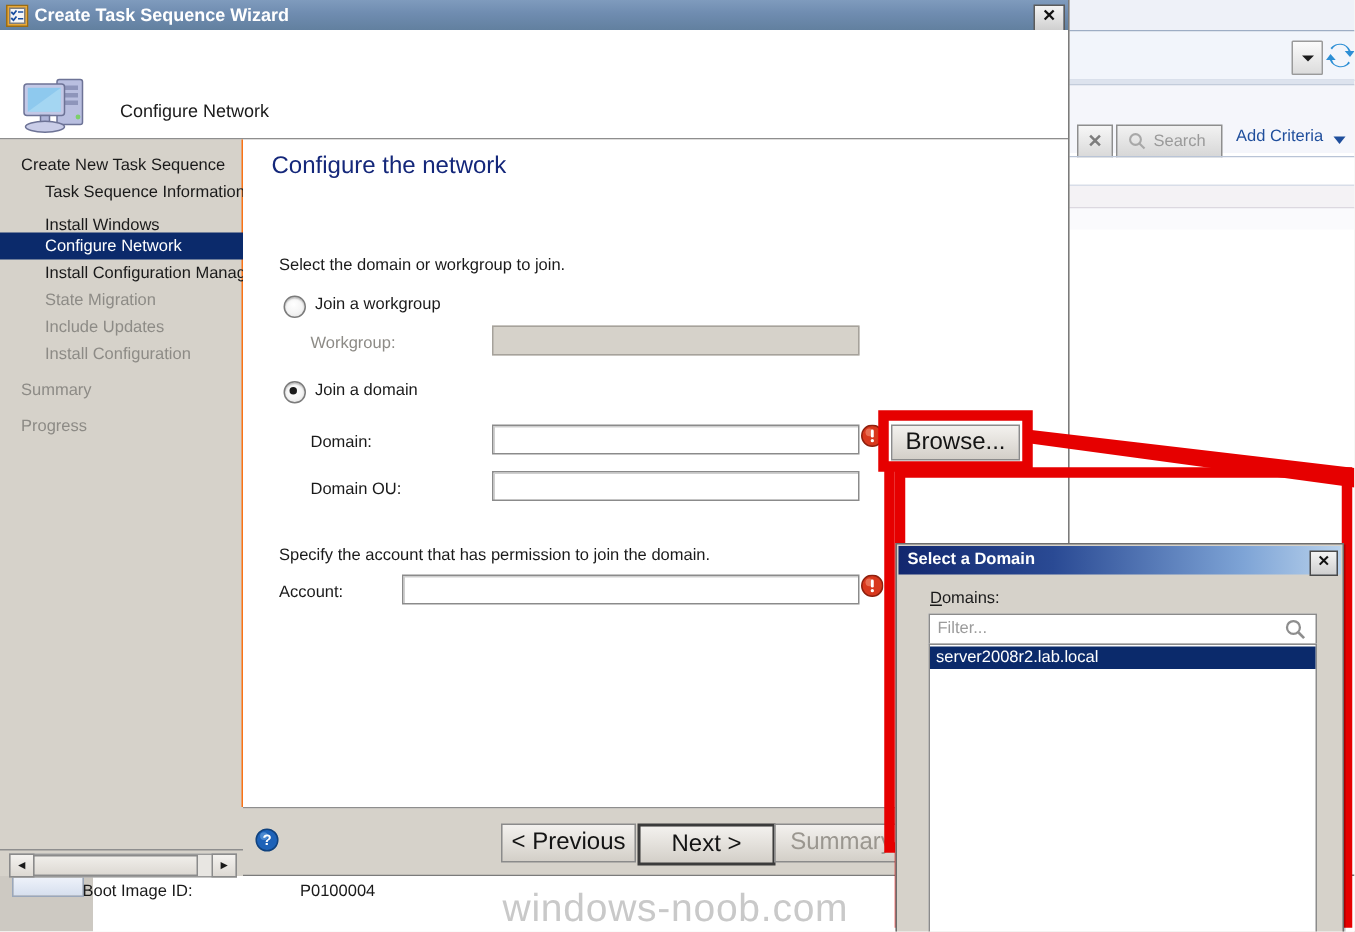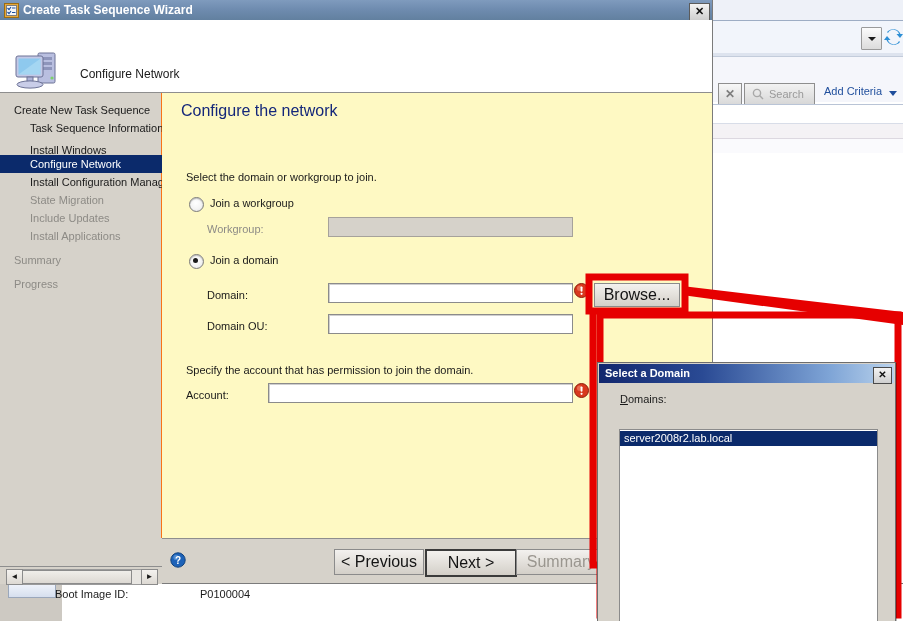--- a/index.html
+++ b/index.html
@@ -61,21 +61,21 @@
 
   
   .wiz-nav { position:absolute; left:0px; top:93px; width:161px; height:445px; background:#d6d2ca; border-right:1px solid #f97316; }
   .nav-item { position:absolute; left:0px; width:161px; height:18px; font-size:11px; line-height:18px; color:#1a1a1a; white-space:nowrap; }
   .nav-item.lvl0 { padding-left:14px; }
   .nav-item.lvl1 { padding-left:30px; }
   .nav-item.disabled { color:#8d8b86; }
   .nav-item.selected { background:#0b2a6b; color:#ffffff; }
 
   
-  .wiz-content { position:absolute; left:162px; top:93px; width:550px; height:445px; background:#fef9c3; border-bottom:1px solid #8e8e8e; }
+  .wiz-content { position:absolute; left:162px; top:93px; width:550px; height:445px; background:#ffffff; border-bottom:1px solid #8e8e8e; }
   .content-title { position:absolute; left:19px; top:9px; font-size:16px; color:#14277a; }
   .lbl { position:absolute; font-size:11px; color:#1a1a1a; }
   .lbl.dim { color:#8d8b86; }
 
   .radio { position:absolute; width:13px; height:13px; border-radius:50%;
       background:radial-gradient(circle at 45% 38%, #ffffff 0%, #f4f4f4 55%, #dfdfdf 100%);
       border:1px solid #7b7b7b; box-shadow: inset 0 1px 1px rgba(120,120,120,0.45); }
   .radio .dot { position:absolute; left:3px; top:3px; width:5px; height:5px; border-radius:50%; background:#1a1a1a; }
 
   .tbox { position:absolute; height:18px; background:#ffffff; border:1px solid #8b8b8b;
@@ -167,20 +167,21 @@
     <div class="cons-left-gray"></div>
     <div class="cons-collapse">
       <span class="ch">◀</span>
     </div>
 
     <div class="cons-bottom"></div>
     <div class="cons-bottom-left"></div>
     <div class="cons-bottom-tab"></div>
     <div class="boot-label">Boot Image ID:</div>
     <div class="boot-value">P0100004</div>
+    <div class="watermark">windows-noob.com</div>
   </div>
 
   <div class="wizard">
 
     <div class="wiz-titlebar">
       <span class="wiz-title-icon">
         <svg width="15" height="15" viewBox="0 0 15 15">
           <rect x="0.5" y="0.5" width="14" height="14" fill="#e8a93a" stroke="#9a6c14"></rect>
           <rect x="2.5" y="2.5" width="10" height="10" fill="#f6f6f6" stroke="#7d7d7d"></rect>
           <path d="M3.5,5 L5,6.5 L7,4" stroke="#1a4fa0" stroke-width="1.2" fill="none"></path>
@@ -214,21 +215,21 @@
     </div>
 
     <div class="wiz-nav">
       <div class="nav-item lvl0" style="top:8px;">Create New Task Sequence</div>
       <div class="nav-item lvl1" style="top:26px;">Task Sequence Information</div>
       <div class="nav-item lvl1" style="top:48px;">Install Windows</div>
       <div class="nav-item lvl1 selected" style="top:62px;">Configure Network</div>
       <div class="nav-item lvl1" style="top:80px;">Install Configuration Manag</div>
       <div class="nav-item lvl1 disabled" style="top:98px;">State Migration</div>
       <div class="nav-item lvl1 disabled" style="top:116px;">Include Updates</div>
-      <div class="nav-item lvl1 disabled" style="top:134px;">Install Applications</div>
+      <div class="nav-item lvl1 disabled" style="top:134px;">Install Configuration</div>
       <div class="nav-item lvl0 disabled" style="top:158px;">Summary</div>
       <div class="nav-item lvl0 disabled" style="top:182px;">Progress</div>
     </div>
 
     <div class="wiz-content">
       <div class="content-title">Configure the network</div>
 
       <div class="lbl" style="left:24px; top:78px;">Select the domain or workgroup to join.</div>
 
       <div class="radio" style="left:27px; top:104px;"></div>
@@ -321,20 +322,29 @@
   <div class="dlg">
     <div class="dlg-title">
       <span class="dlg-title-text">Select a Domain</span>
       <div class="dlg-close">
         <span class="g">✕</span>
       </div>
     </div>
 
     <div class="dlg-lbl"><u>D</u><span>omains:</span></div>
 
+    <div class="dlg-filter">
+      <span class="ph">Filter...</span>
+      <span class="mag">
+        <svg width="15" height="15" viewBox="0 0 15 15">
+            <circle cx="6.3" cy="6.3" r="4.3" fill="none" stroke="#8e8e8e" stroke-width="1.5"></circle>
+            <line x1="9.5" y1="9.5" x2="13.4" y2="13.4" stroke="#8e8e8e" stroke-width="1.8"></line>
+          </svg>
+      </span>
+    </div>
 
     <div class="dlg-list">
       <div class="dlg-list-item selected" style="top:1px;">server2008r2.lab.local</div>
     </div>
 
     <div class="btn default dlg-ok">
       <span class="t">OK</span>
     </div>
     <div class="btn dlg-cancel">
       <span class="t">Cancel</span>

